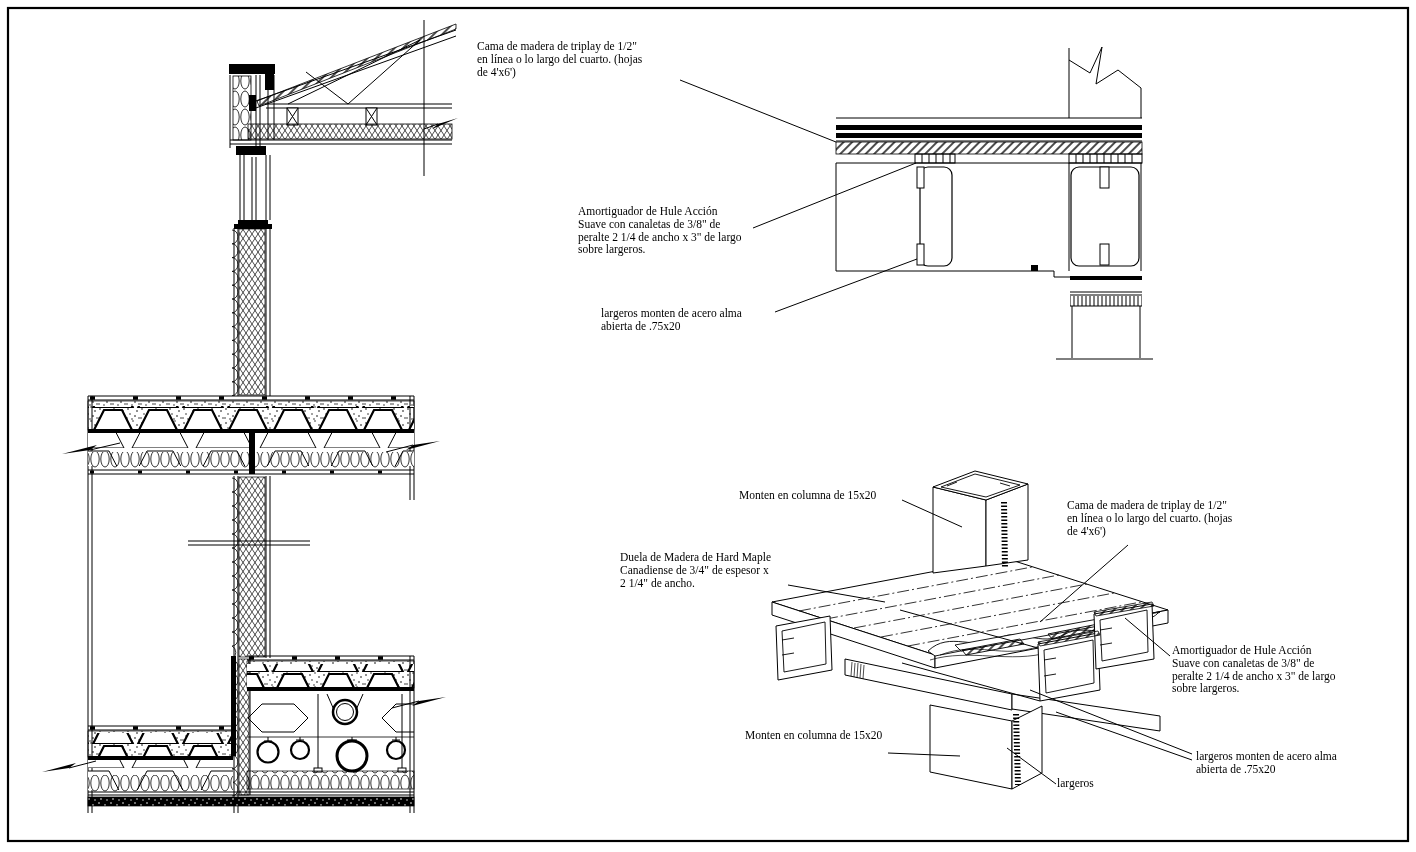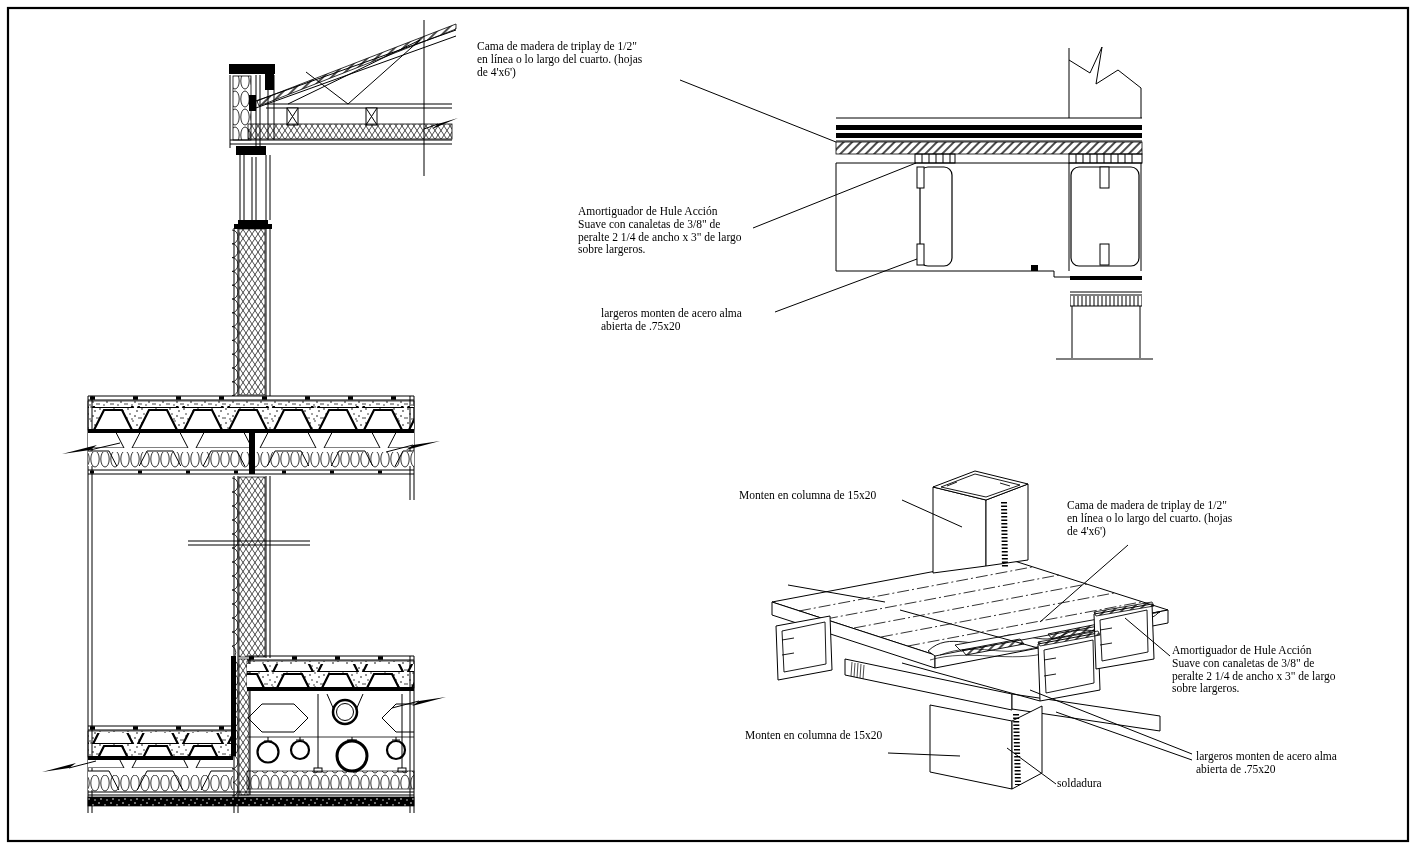--- a/index.html
+++ b/index.html
@@ -361,30 +361,33 @@
 <div class="lbl" style="left:578px;top:205px;width:210px">Amortiguador de Hule Acción
 Suave con canaletas de 3/8" de
 peralte 2 1/4 de ancho x 3" de largo
 sobre largeros.</div>
 
 <div class="lbl" style="left:601px;top:307px;width:195px">largeros monten de acero alma
 abierta de .75x20</div>
 
 <div class="lbl one" style="left:739px;top:489px">Monten en columna de 15x20</div>
 
+<div class="lbl" style="left:620px;top:551px;width:200px">Duela de Madera de Hard Maple
+Canadiense de 3/4" de espesor x
+2 1/4" de ancho.</div>
 
 <div class="lbl" style="left:1067px;top:499px;width:215px">Cama de madera de  triplay de 1/2"
 en línea o lo largo del cuarto. (hojas
 de 4'x6')</div>
 
 <div class="lbl" style="left:1172px;top:644px;width:210px">Amortiguador de Hule Acción
 Suave con canaletas de 3/8" de
 peralte 2 1/4 de ancho x 3" de largo
 sobre largeros.</div>
 
 <div class="lbl" style="left:1196px;top:750px;width:195px">largeros monten de acero alma
 abierta de .75x20</div>
 
 <div class="lbl one" style="left:745px;top:729px">Monten en columna de 15x20</div>
 
-<div class="lbl one" style="left:1057px;top:777px">soldadura</div>
+<div class="lbl one" style="left:1057px;top:777px">largeros</div>
 
 </div>
 
 </body></html>

